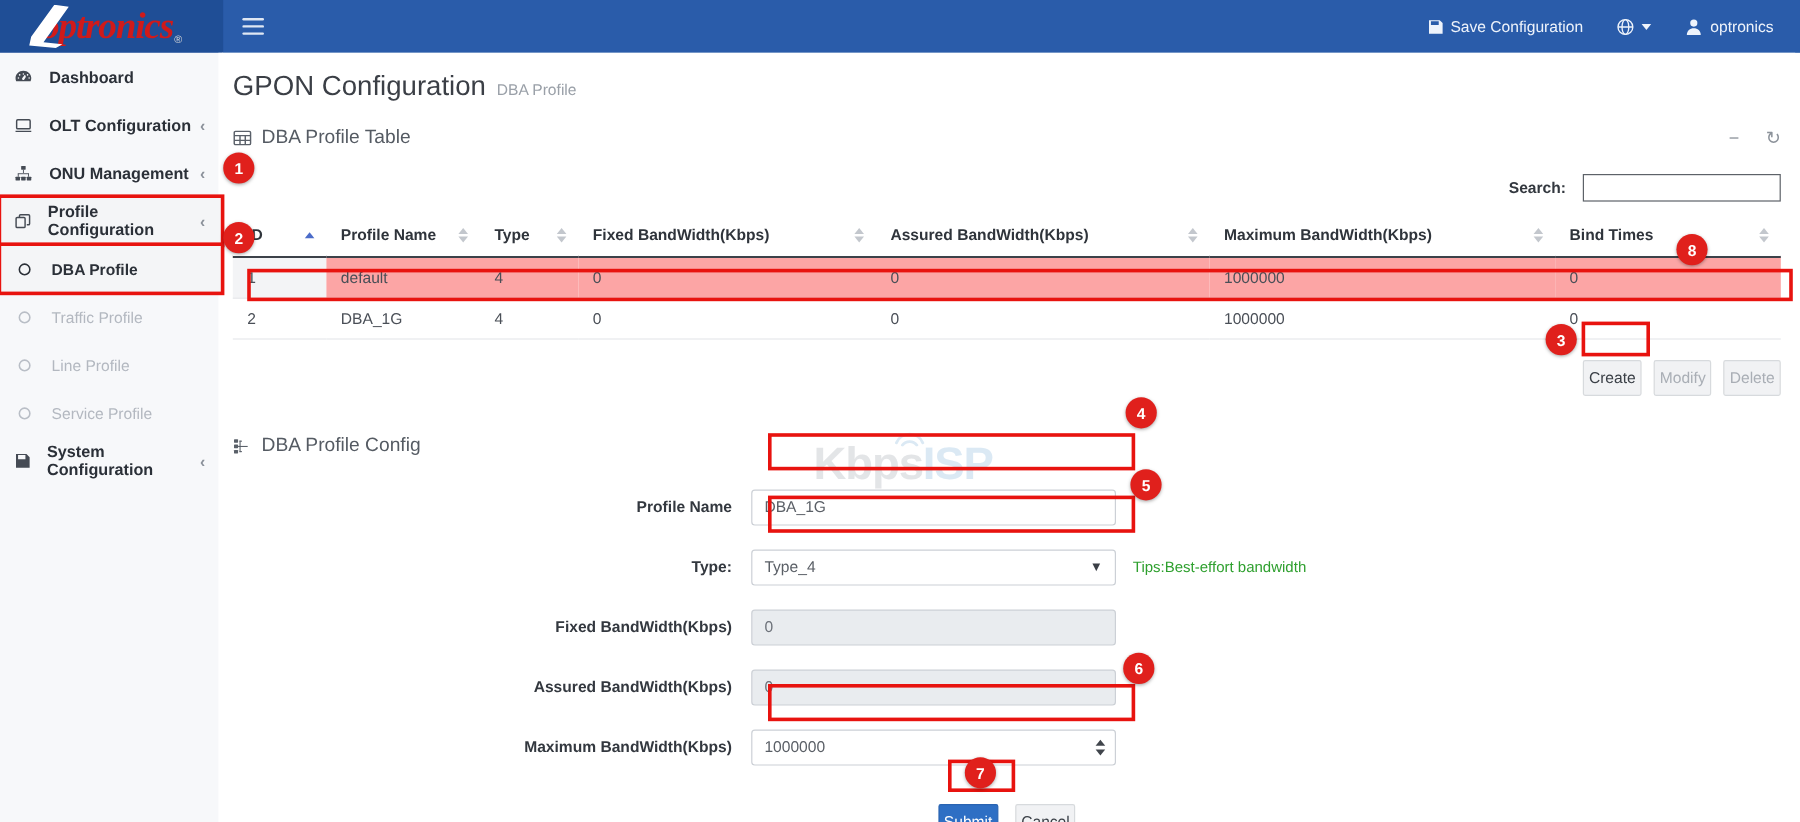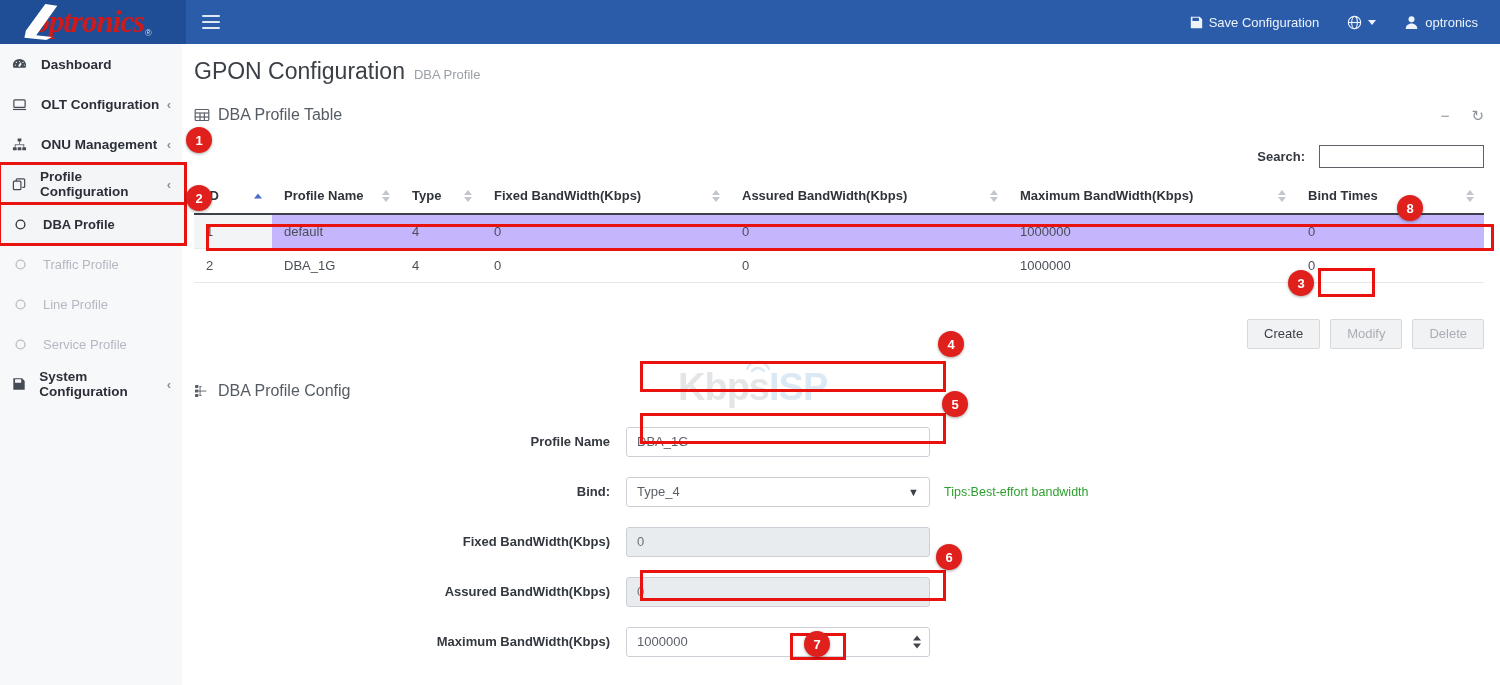--- a/index.html
+++ b/index.html
@@ -113,32 +113,32 @@
   }
   thead th .sort {
     position: absolute; right: 10px; top: 50%; transform: translateY(-50%);
     display: flex; flex-direction: column; gap: 2px;
   }
   .tri-up { width: 0; height: 0; border-left: 4px solid transparent; border-right: 4px solid transparent; border-bottom: 5px solid #c3c7cd; }
   .tri-dn { width: 0; height: 0; border-left: 4px solid transparent; border-right: 4px solid transparent; border-top: 5px solid #c3c7cd; }
   .sort.asc .tri-up { border-bottom-color: #4b6cc9; }
   tbody td {
     font-size: 13px; color: #4a4f57; padding: 9px 10px 9px 12px;
-    border-bottom: 1px solid #e6e8eb; background: #c4b5fd;
+    border-bottom: 1px solid #e6e8eb; background: #fca5a5;
   }
   tbody tr td:first-child { background: #f3f4f6; }
   tbody tr.selected td { background: #ffffff; }
   tbody tr.selected td:first-child { background: #ffffff; }
 
   
   #btn-row { display: flex; justify-content: flex-end; gap: 10px; margin: 17px 0 4px 0; position: relative; }
   .btn {
     font-family: "Liberation Sans", sans-serif; font-size: 13px;
-    padding: 6px 16px; border: 1px solid #d7dadd; background: #f1f2f4;
-    color: #3a3f46; cursor: pointer; border-radius: 2px; line-height: 1.2; margin-top: 19px;
+    padding: 6px 4px; border: 1px solid #d7dadd; background: #f1f2f4;
+    color: #3a3f46; cursor: pointer; border-radius: 2px; line-height: 1.2;
   }
   .btn.disabled { color: #a9aeb5; cursor: default; }
   .btn.primary { background: #2e6fc4; border-color: #2a64b2; color: #fff; }
 
   
   #config { margin: 24px 12px 0 12px; position: relative; }
   .form-row { display: flex; align-items: center; margin-bottom: 20px; position: relative; }
   .form-label {
     width: 432px; text-align: right; padding-right: 16px;
     font-size: 13px; font-weight: bold; color: #33383f;
@@ -481,21 +481,21 @@
       </div>
 
       <div style="margin-top:18px">
 
         <div class="form-row">
           <span class="form-label">Profile Name</span>
           <input class="field" type="text" value="DBA_1G" style="">
         </div>
 
         <div class="form-row">
-          <span class="form-label">Bind:</span>
+          <span class="form-label">Type:</span>
           <span class="sel-wrap">
             <input class="field select" type="text" readonly="" value="Type_4" style="">
             <span class="sel-chevron">▼</span>
           </span>
           <span id="tips">Tips:Best-effort bandwidth</span>
         </div>
 
         <div class="form-row">
           <span class="form-label">Fixed BandWidth(Kbps)</span>
           <input class="field disabled" type="text" disabled="" value="0" style="">

